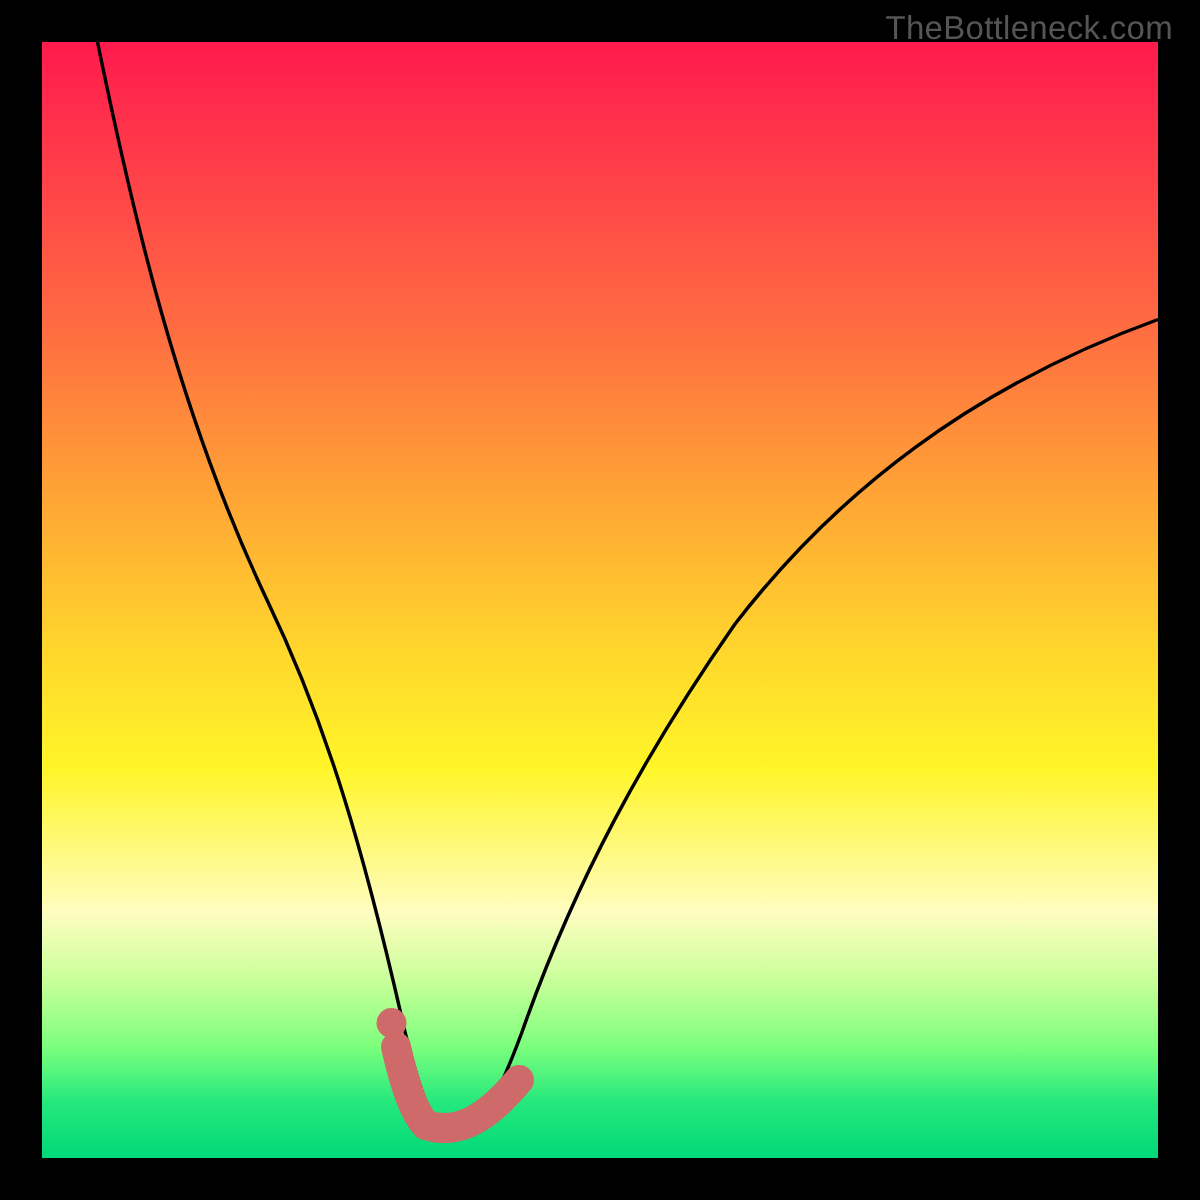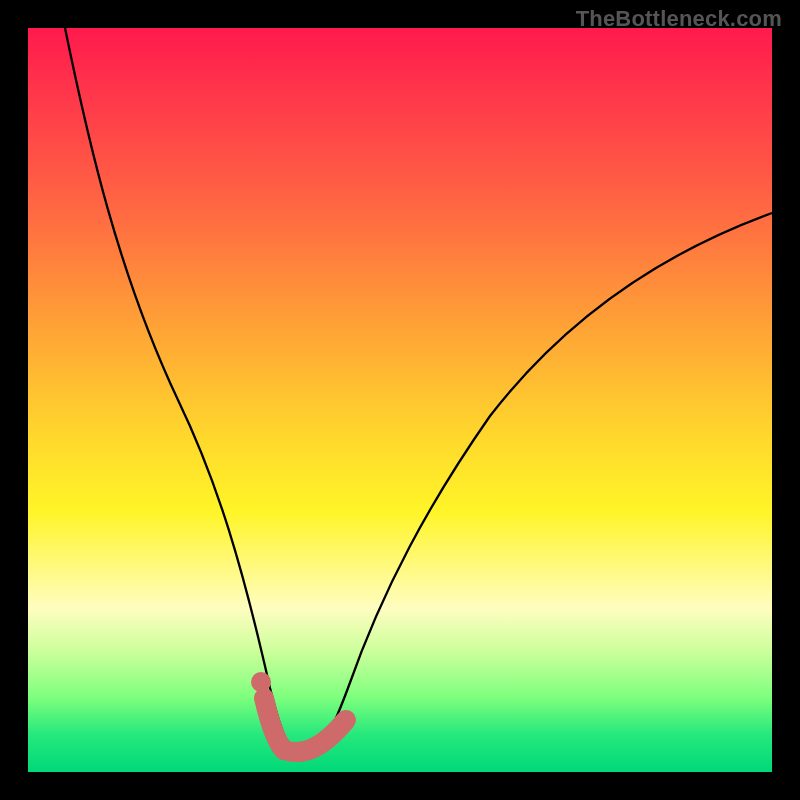--- a/index.html
+++ b/index.html
@@ -32,21 +32,20 @@
       #00d879 100%
     );
   }
   .watermark {
     position: absolute;
     top: 6px;
     right: 18px;
     color: #555;
     font-size: 22px;
     letter-spacing: 0.2px;
-    font-weight: bold;
   }
   svg.plot {
     position: absolute;
     left: 0;
     top: 0;
     width: 744px;
     height: 744px;
     overflow: visible;
   }
   .curve {

